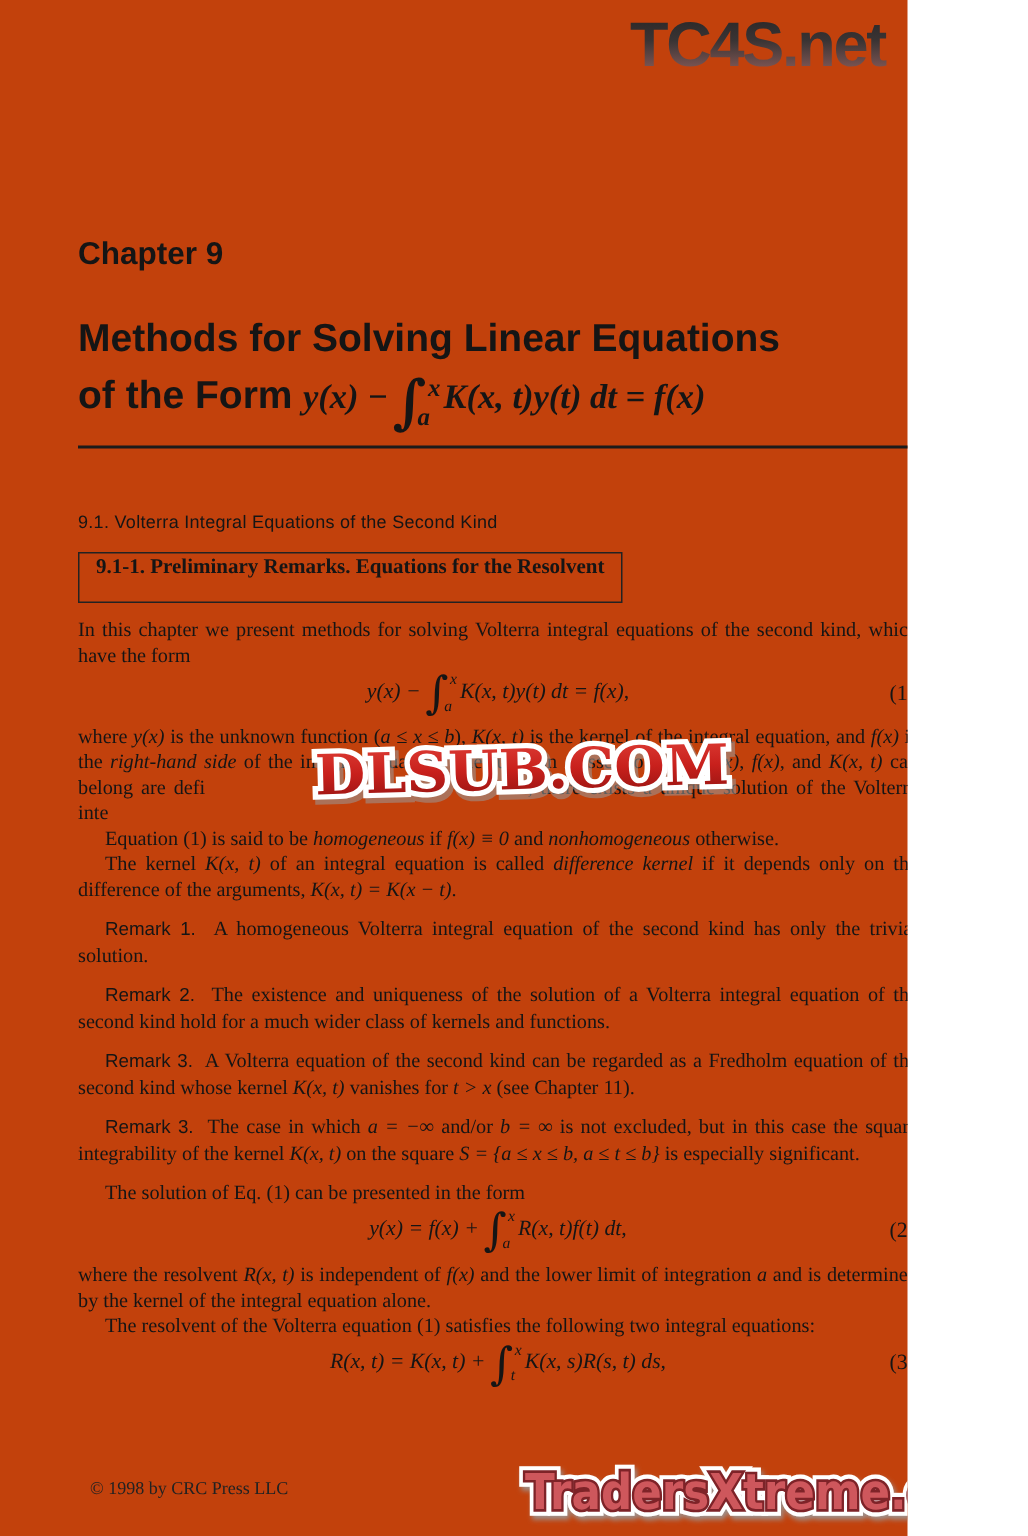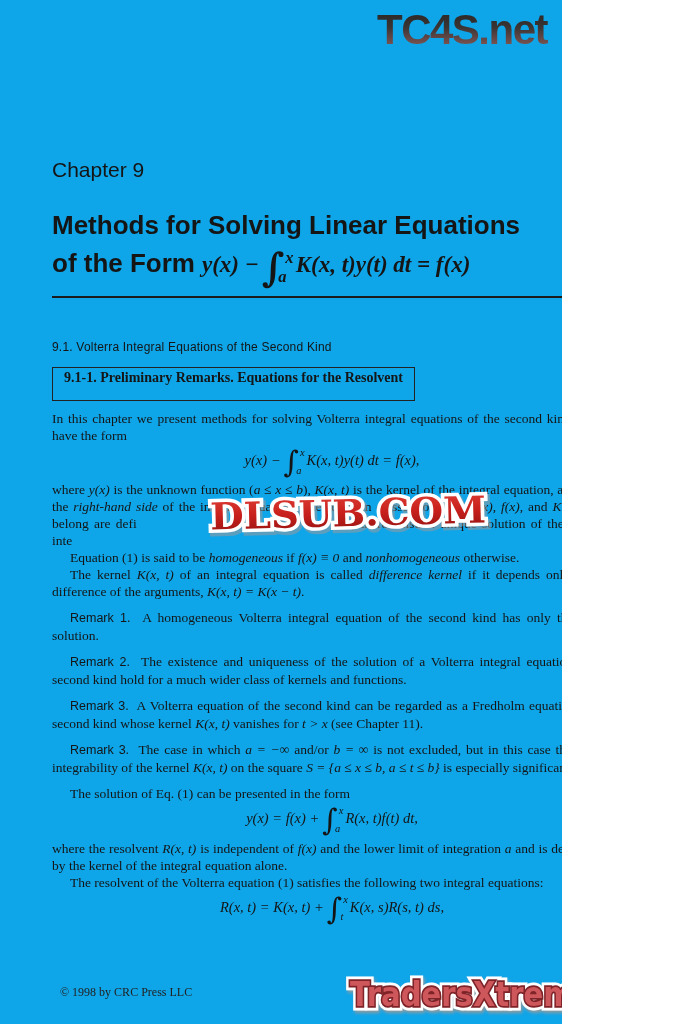--- a/index.html
+++ b/index.html
@@ -1,20 +1,20 @@
 <!DOCTYPE html>
 <html><head>
 <meta charset="utf-8">
 <style>
   html,body{margin:0;padding:0;background:#ffffff;}
-  .page{position:relative;width:562px;height:1024px;background:#0ea5e9;overflow:hidden;
+  .page{position:relative;width:605px;height:1024px;background:#c2410c;overflow:hidden;
         font-family:"Liberation Serif",serif;color:#151515;}
   .content{position:absolute;left:52px;top:158px;width:560px;}
 
-  .chapter-label{font-family:"Liberation Sans",sans-serif;font-weight:normal;font-size:21px;
+  .chapter-label{font-family:"Liberation Sans",sans-serif;font-weight:bold;font-size:21px;
                  margin:0 0 27px 0;}
   .chapter-title{font-family:"Liberation Sans",sans-serif;font-weight:bold;font-size:26px;
                  line-height:1.3;margin:0;}
   .title-line2{display:flex;align-items:baseline;gap:7px;margin-top:4px;}
   .title-formula{font-family:"Liberation Serif",serif;font-style:italic;font-weight:bold;
                  font-size:23px;white-space:nowrap;}
   .title-rule{border:none;border-top:2px solid #1b1b1b;margin:12px 0 0 0;}
 
   .section-heading{font-family:"Liberation Sans",sans-serif;font-weight:normal;font-size:12px;
                    margin:42px 0 13px 0;letter-spacing:0.2px;}

